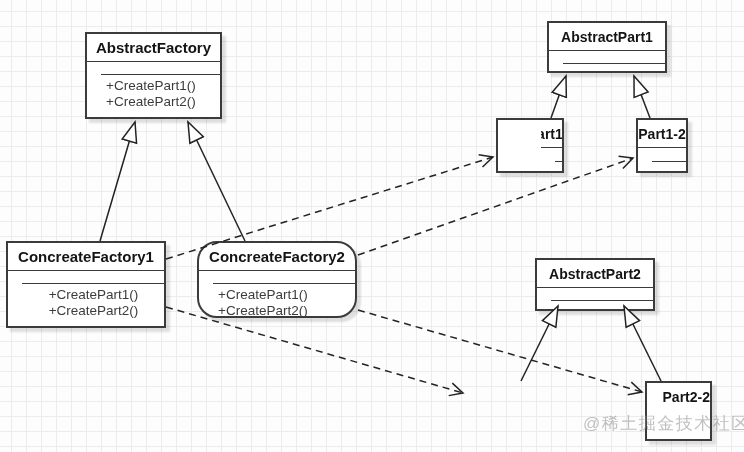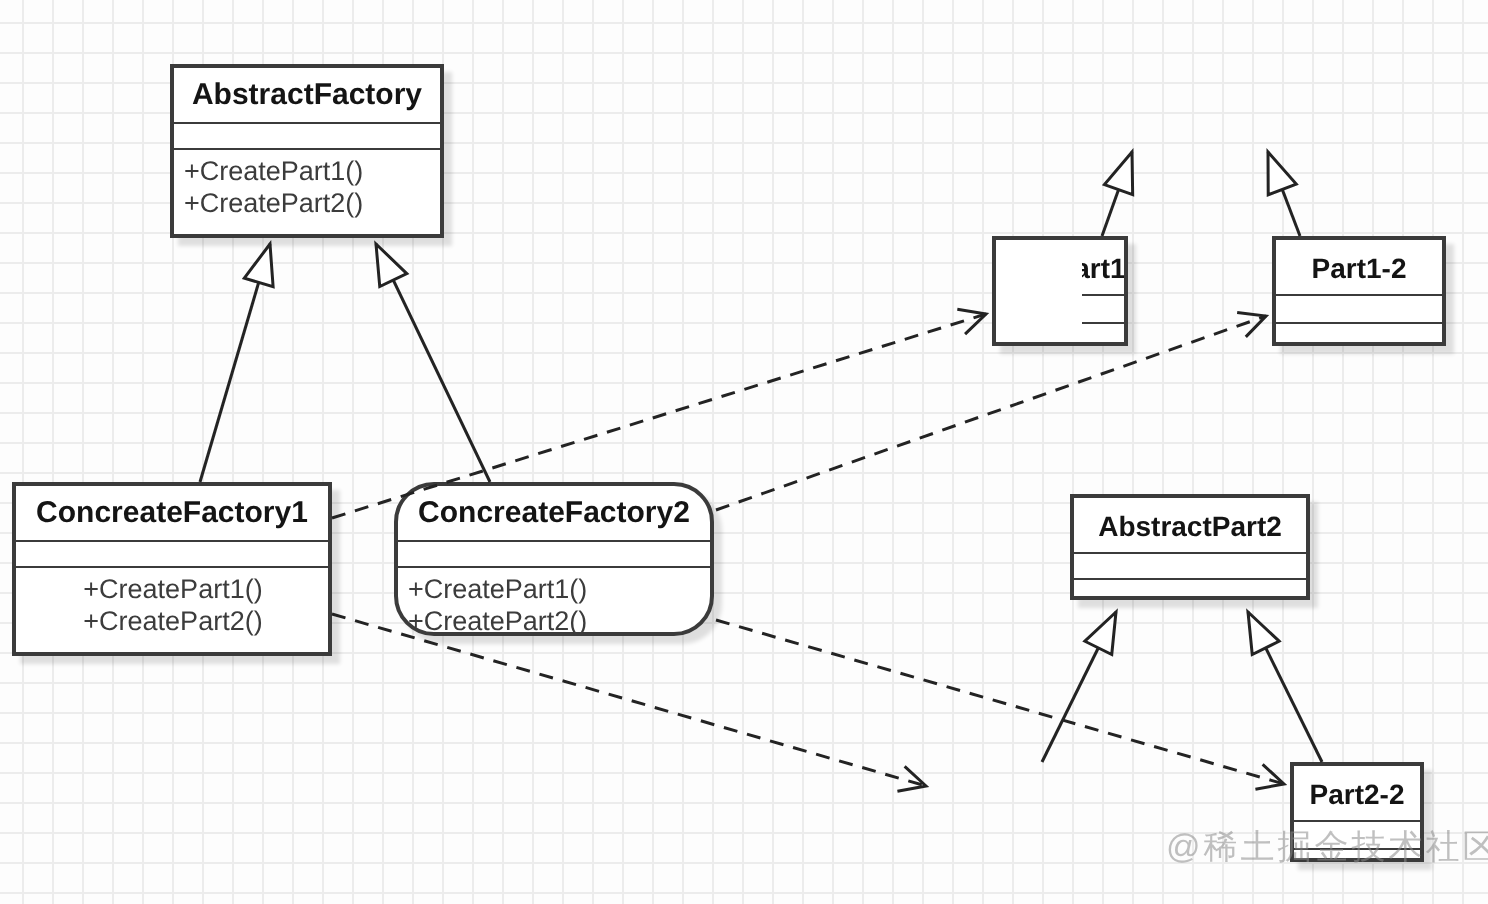--- a/index.html
+++ b/index.html
@@ -24,41 +24,41 @@
     display:flex; flex-direction:column;
     z-index:1;
   }
   .uml .title {
     flex:0 0 auto;
     display:flex; align-items:center; justify-content:center;
     font-weight:bold; color:#141414;
     white-space:nowrap; overflow:hidden;
   }
   .uml .sec { border-top:1.5px solid #3b3b3b; flex:0 0 auto; }
-  .uml .sec.grow { flex:1 1 auto; }
+  .uml .sec.grow { flex:1 1 auto;margin-left:14px; }
   .uml .methods {
     padding:3px 4px 0 5px;
     font-size:13.5px; line-height:16px; color:#3c3c3c;
     white-space:nowrap;
   }
   .t-big { height:27px; font-size:15px; }
   .t-sml { height:27px; font-size:14px; }
   .h12 { height:12px; }
   .h13 { height:13px; }
 
   
   #box-af  { left:85px;  top:32px;  width:137px; height:87px; }
   #box-cf1 { left:6px;   top:241px; width:160px; height:87px;text-align:center; }
   #box-cf2 { left:197px; top:241px; width:160px; height:77px;border-radius:20px; }
   #box-ap1 { left:547px; top:21px;  width:120px; height:52px; }
   #box-p11 { left:496px; top:118px; width:68px;  height:55px;padding-left:43px; }
-  #box-p12 { left:636px; top:118px; width:87px;  height:55px; }
-  #box-ap2 { left:535px; top:247px; width:120px; height:53px; }
+  #box-p12 { left:636px; top:118px; width:52px;  height:55px; }
+  #box-ap2 { left:535px; top:258px; width:120px; height:53px; }
   #box-p21 { left:466px; top:381px; width:67px;  height:52px; }
-  #box-p22 { left:645px; top:381px; width:67px;  height:50px; }
+  #box-p22 { left:645px; top:381px; width:67px;  height:60px;align-items:flex-end; }
 
   svg.rel-layer {
     position:absolute; left:0; top:0; width:744px; height:452px;
     z-index:5; pointer-events:none;
   }
   .gen  { stroke:#232323; stroke-width:1.5; fill:none; }
   .dep  { stroke:#232323; stroke-width:1.5; fill:none; stroke-dasharray:7 5; }
   .watermark {
     position:absolute; left:583px; top:412px; z-index:10;
     font-size:17px; letter-spacing:1.5px;
@@ -91,20 +91,25 @@
 
   <div class="uml" id="box-cf2">
     <div class="title t-big">ConcreateFactory2</div>
     <div class="sec h12"></div>
     <div class="sec grow methods">
       <div>+CreatePart1()</div>
       <div>+CreatePart2()</div>
     </div>
   </div>
 
+  <div class="uml" id="box-ap1">
+    <div class="title t-sml">AbstractPart1</div>
+    <div class="sec h12"></div>
+    <div class="sec grow"></div>
+  </div>
 
   <div class="uml" id="box-p11">
     <div class="title t-sml">Part1-1</div>
     <div class="sec h13"></div>
     <div class="sec grow"></div>
   </div>
 
   <div class="uml" id="box-p12">
     <div class="title t-sml">Part1-2</div>
     <div class="sec h13"></div>

